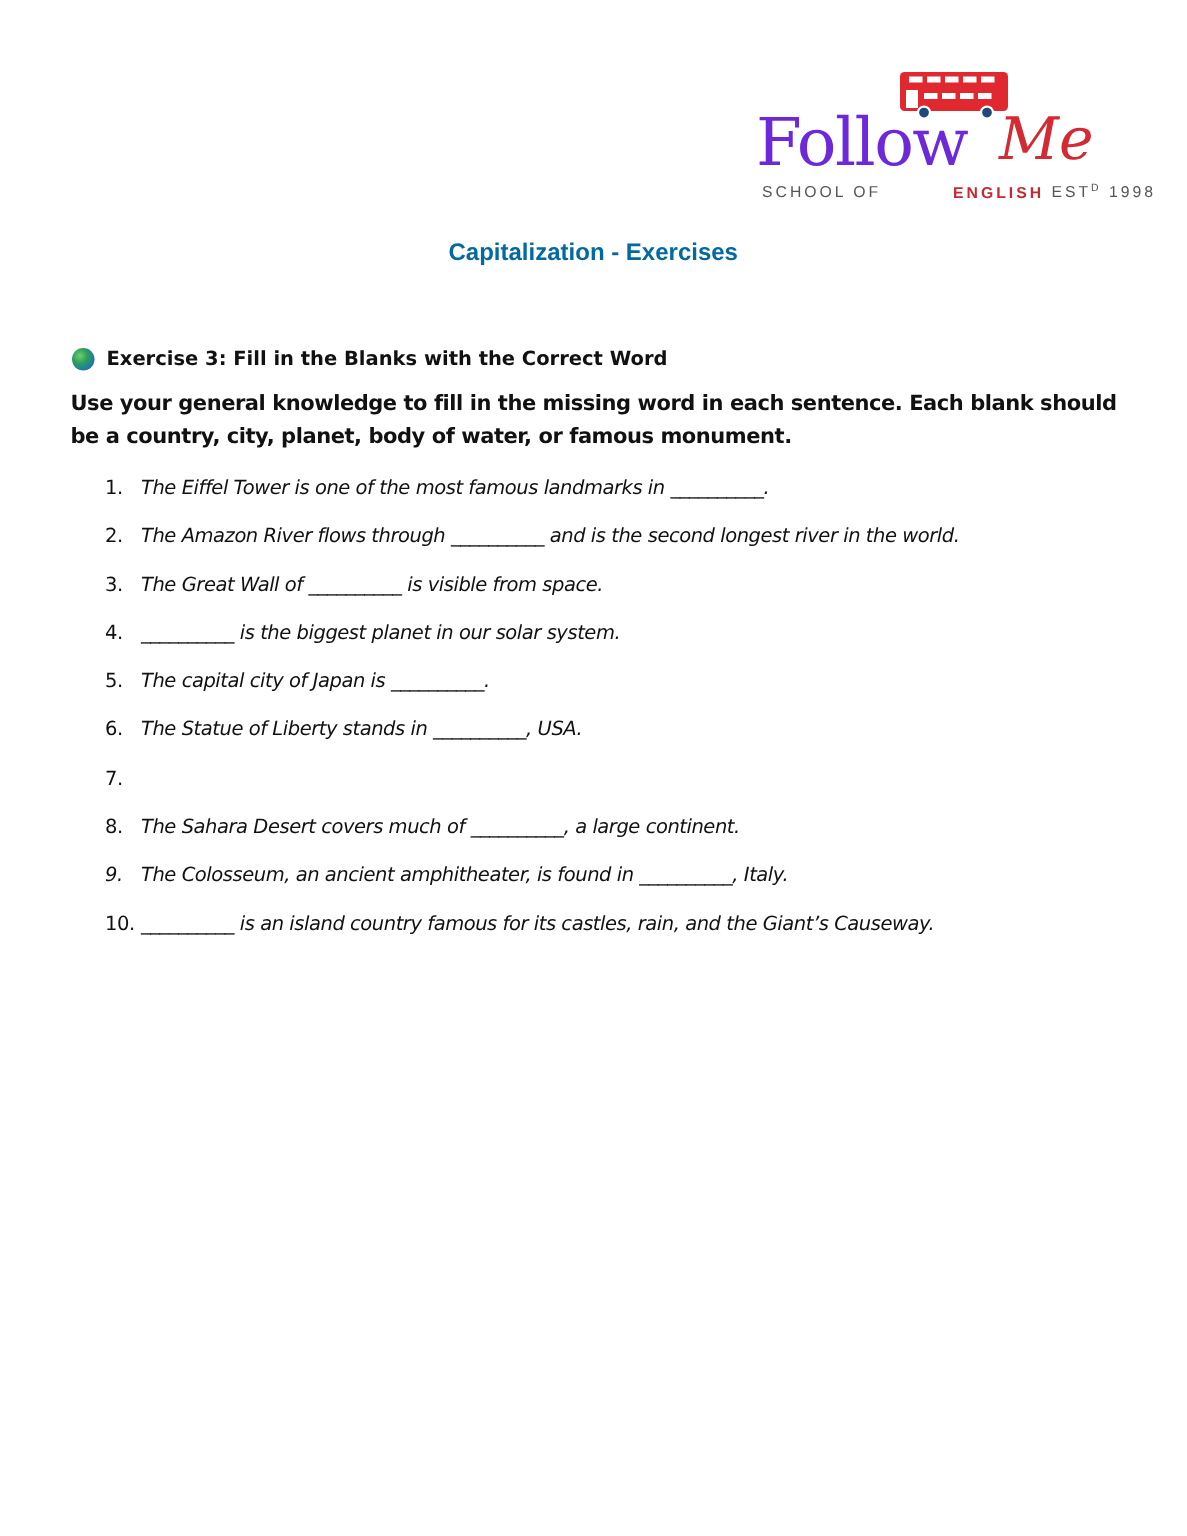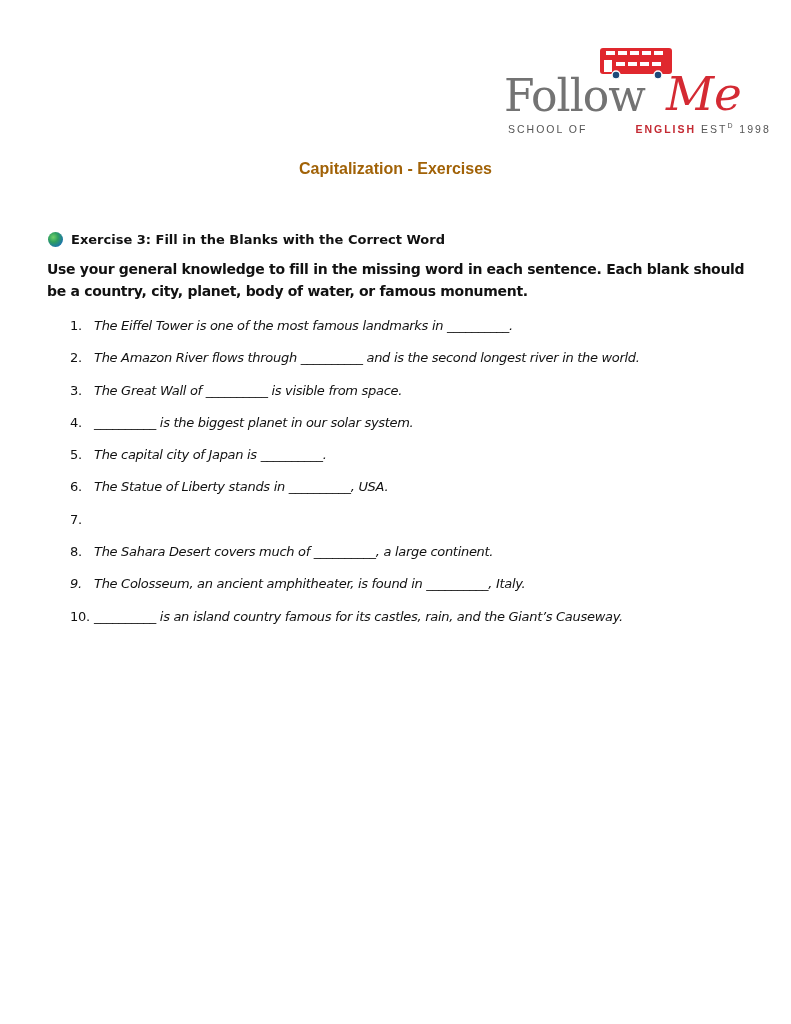--- a/index.html
+++ b/index.html
@@ -1,29 +1,29 @@
 <!DOCTYPE html>
 <html><head>
 <meta charset="utf-8">
 <style>
   html, body { margin:0; padding:0; background:#ffffff; }
   body { width:791px; height:1024px; position:relative; overflow:hidden;
          font-family:"Liberation Sans", sans-serif; color:#111; }
   .logo { position:absolute; left:504px; top:42px; width:250px; height:96px; }
   .bus { position:absolute; left:94px; top:4px; width:76px; height:34px; }
   .logo-text { position:absolute; left:0; top:28px; font-family:"DejaVu Serif", serif;
-               font-size:44px; color:#737373; letter-spacing:-1px; line-height:52px; }
+               font-size:44px; color:#6d28d9; letter-spacing:-1px; line-height:52px; }
   .logo-me { position:absolute; left:162px; top:26px; font-family:"DejaVu Serif", serif;
-             font-style:italic; font-size:47px; color:#d42a33; line-height:52px; }
+             font-style:italic; font-size:39px; color:#d42a33; line-height:52px; }
   .logo-sub { position:absolute; left:4px; top:80px; font-size:10.5px; letter-spacing:2px;
               color:#555; white-space:nowrap; }
   .logo-sub .eng { color:#c42a33; font-weight:bold;margin-left:43px; }
   .logo-sub sup { font-size:7px; }
   .doc-title { position:absolute; left:0; width:100%; top:160px; text-align:center;
-               font-weight:bold; font-size:16px; color:#a16207; }
+               font-weight:bold; font-size:16px; color:#0369a1; }
   .ex-heading { position:absolute; left:48px; top:232px; display:flex; align-items:flex-start;
                 font-family:"DejaVu Sans", sans-serif; font-size:13px; font-weight:bold; }
   .globe { width:15px; height:15px; border-radius:50%; margin-right:8px;
            background:radial-gradient(circle at 35% 35%, #6fd06b 0%, #2f9f5f 35%, #1a6fb5 80%); }
   .instructions { position:absolute; left:47px; top:258px; width:700px; font-size:14px;
                   font-weight:bold; line-height:22px; font-family:"DejaVu Sans", sans-serif;
                   letter-spacing:-0.3px; }
   .list { position:absolute; left:70px; top:318px; width:680px; }
   .item { height:32.3px; display:flex; font-size:13px; font-style:italic;
           font-family:"DejaVu Sans", sans-serif; letter-spacing:-0.3px; }

